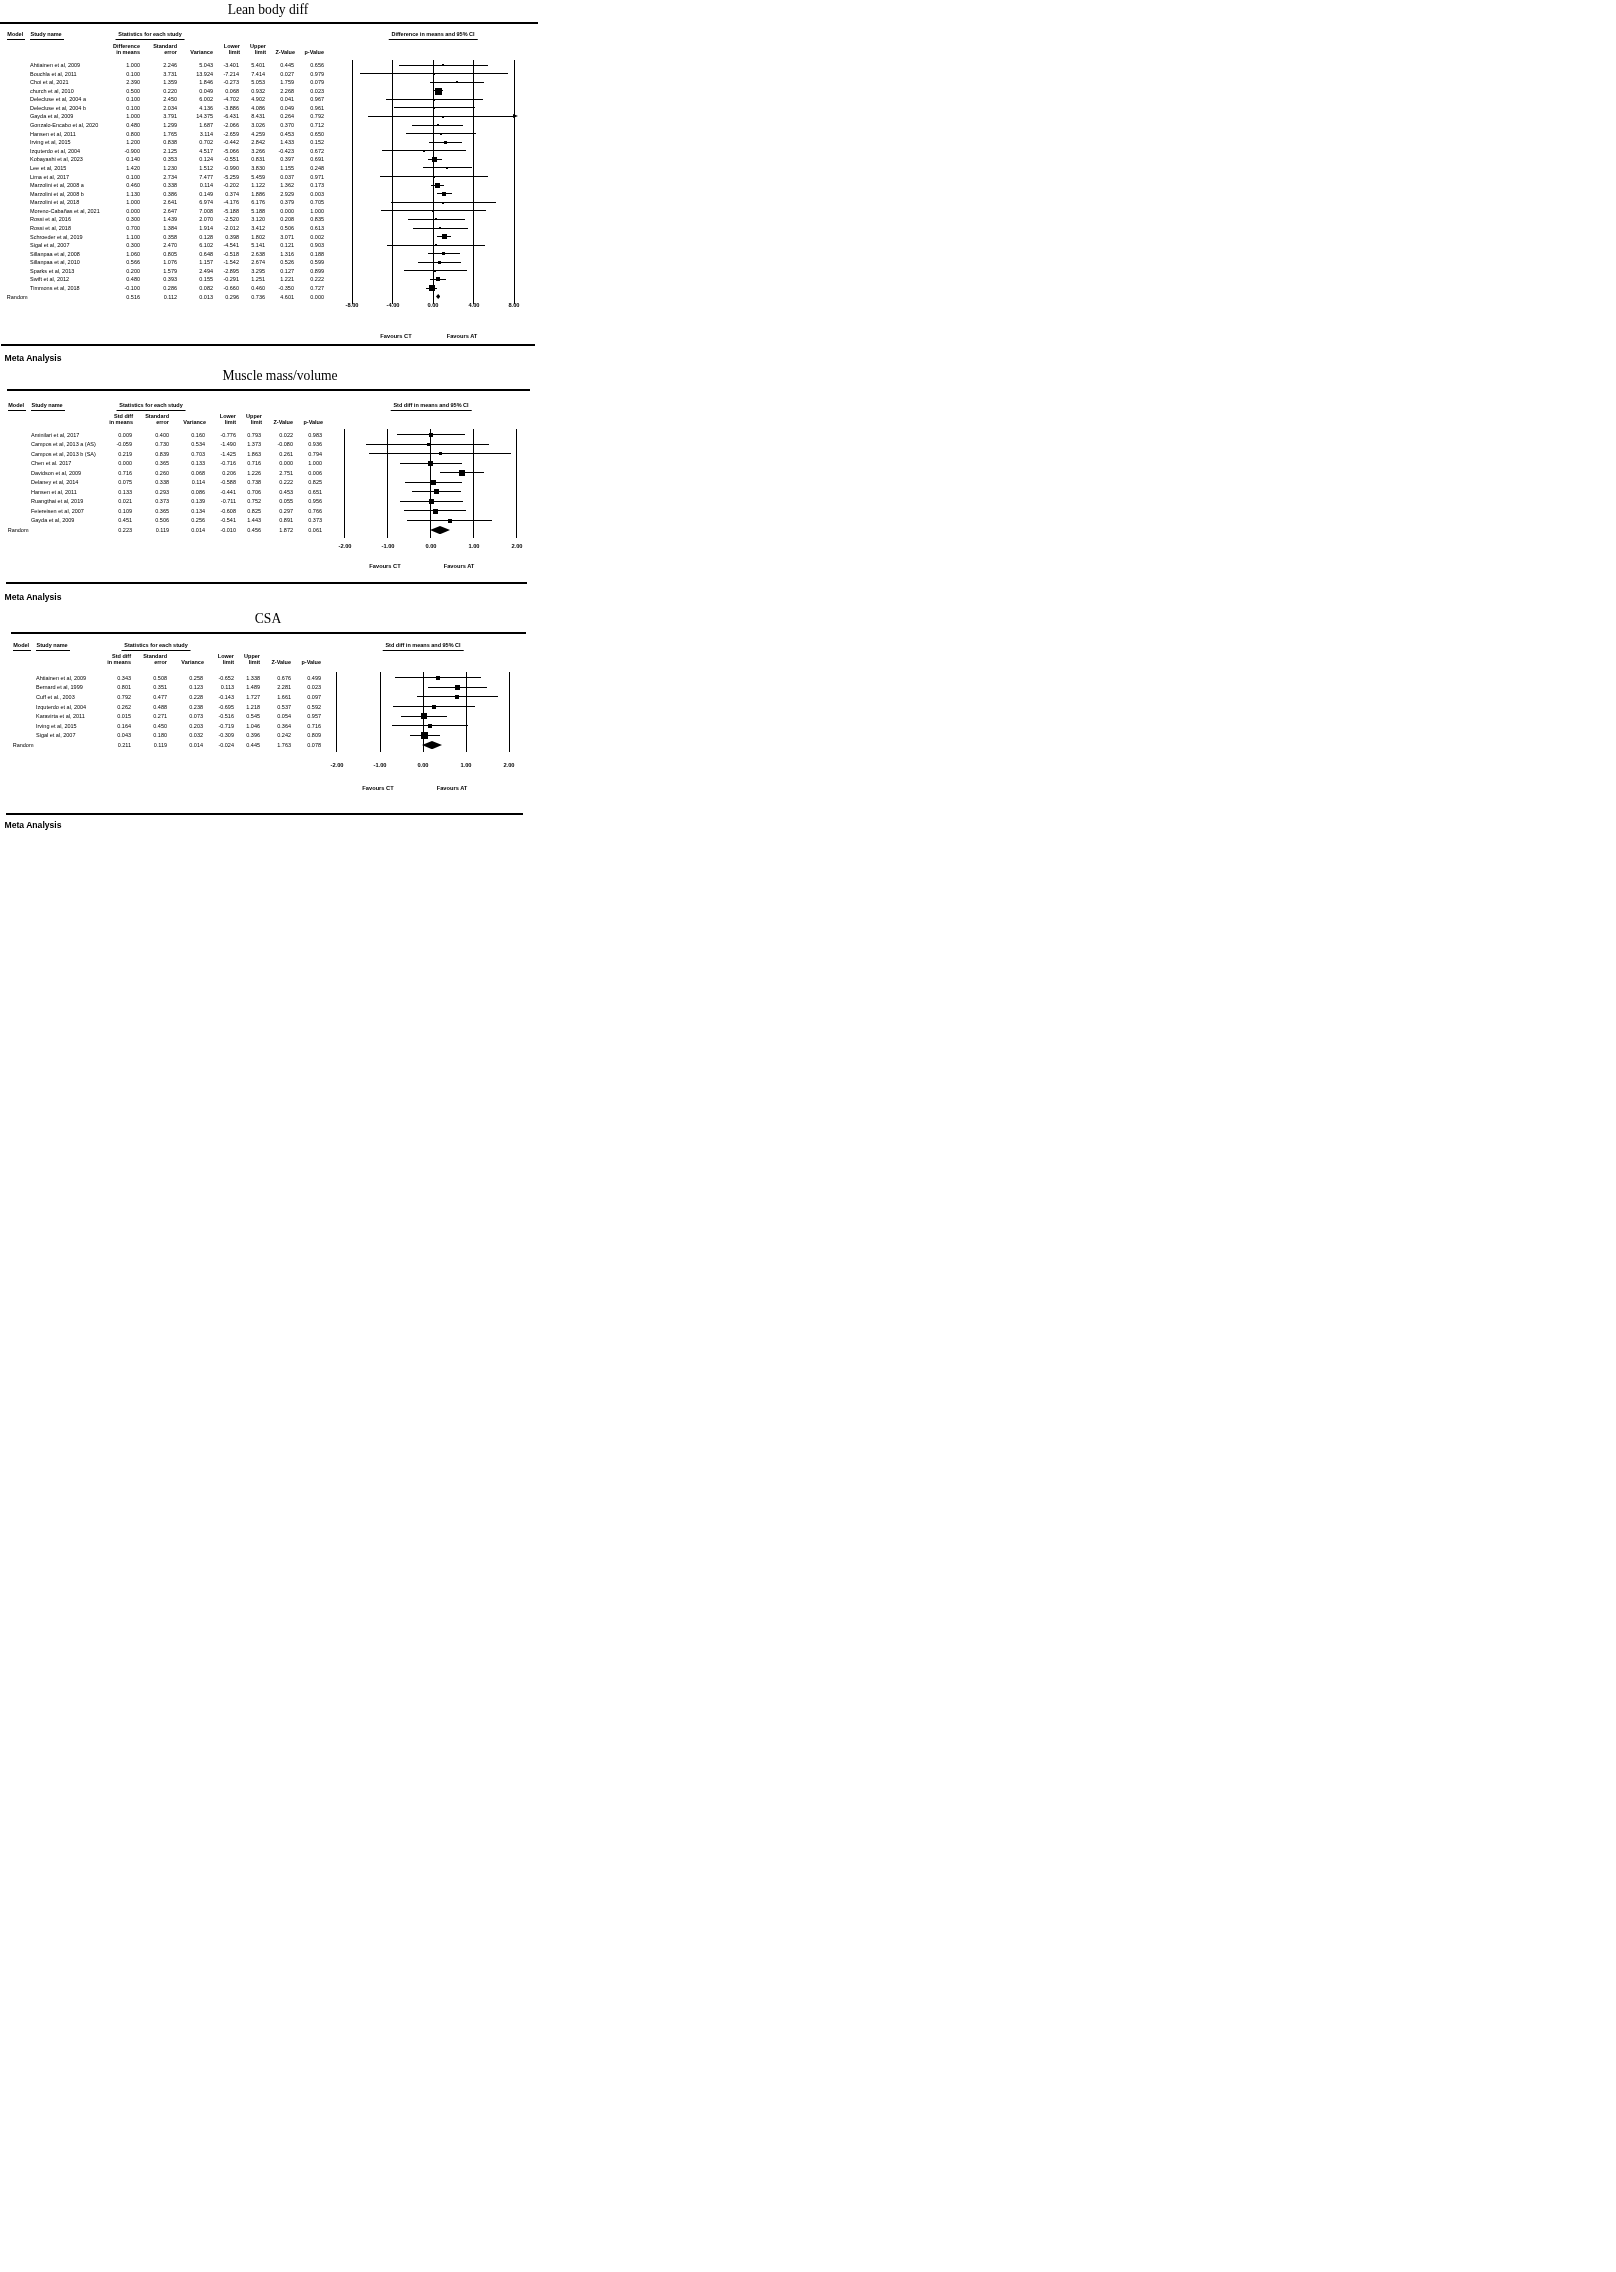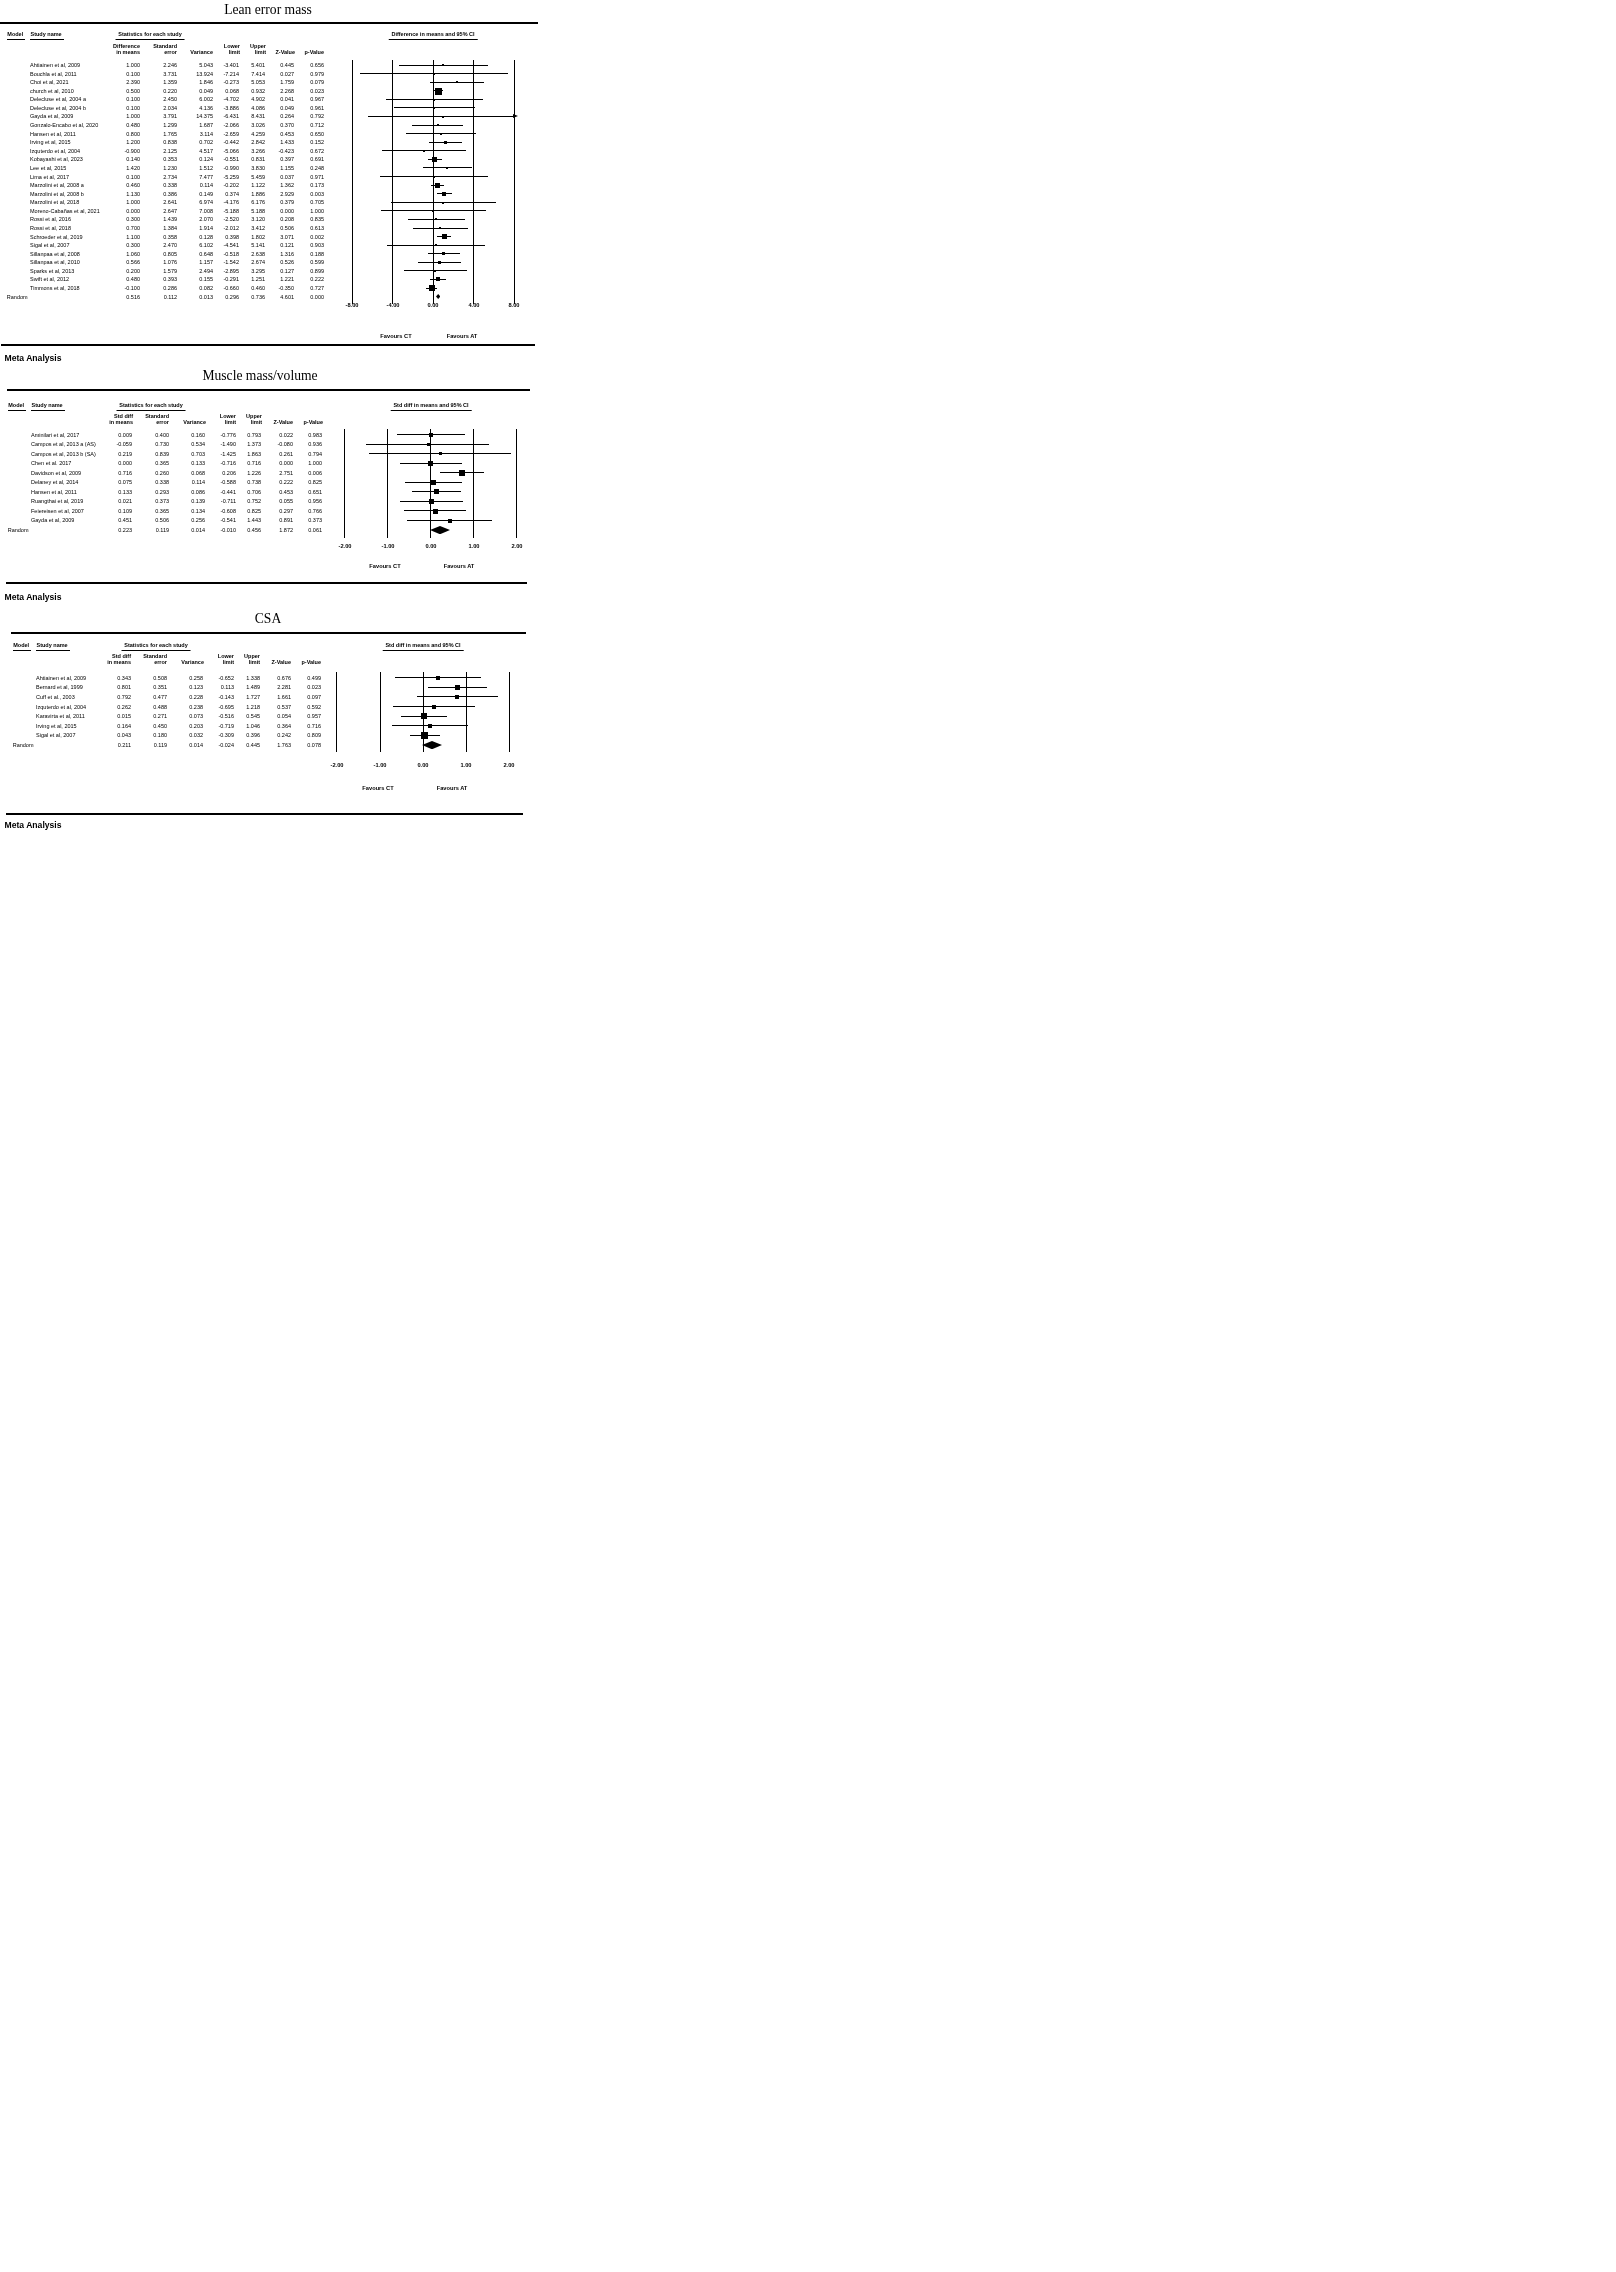--- a/index.html
+++ b/index.html
@@ -22,21 +22,21 @@
   .ci{position:absolute;height:1.3px;background:#000;}
   .sq{position:absolute;background:#000;}
   .diamond{position:absolute;background:#000;clip-path:polygon(0% 50%,50% 0%,100% 50%,50% 100%);}
   .arrowR{position:absolute;width:0;height:0;border-top:2.5px solid transparent;
           border-bottom:2.5px solid transparent;border-left:5px solid #000;}
 </style>
 </head>
 <body>
 
 <div class="page" id="page">
-    <div class="ptitle" style="left: 268px; top: 2.3px;">Lean error mass</div>
+    <div class="ptitle" style="left: 268px; top: 2.3px;">Lean body diff</div>
     <div class="rule" style="left: 0px; width: 538px; top: 22px;"></div>
     <div class="hcell" style="left: 6.8px; top: 31px;">Model</div>
     <div class="hcell" style="left: 30px; top: 31px;">Study name</div>
     <div class="hcent" style="left: 150px; top: 31px;">Statistics for each study</div>
     <div class="hcent" style="left: 433px; top: 31px;">Difference in means and 95% CI</div>
     <div class="h2cell" style="left: 99px; top: 44px;">
       <div class="">Difference</div>
       <div class="">in means</div>
     </div>
     <div class="h2cell" style="left: 136px; top: 44px;">
@@ -350,21 +350,21 @@
     <div class="cell num" style="left: 177px; width: 36px; top: 294px;">0.013</div>
     <div class="cell num" style="left: 203px; width: 36px; top: 294px;">0.296</div>
     <div class="cell num" style="left: 229px; width: 36px; top: 294px;">0.736</div>
     <div class="cell num" style="left: 258px; width: 36px; top: 294px;">4.601</div>
     <div class="cell num" style="left: 288px; width: 36px; top: 294px;">0.000</div>
     <div class="diamond" style="left: 436px; top: 294px; width: 4.4px; height: 5px;"></div>
     <div class="blab" style="left: 396px; top: 333px;">Favours CT</div>
     <div class="blab" style="left: 462px; top: 333px;">Favours AT</div>
     <div class="rule" style="left: 1.4px; width: 534px; top: 344px;"></div>
     <div class="meta" style="left: 4.5px; top: 353px;">Meta Analysis</div>
-    <div class="ptitle" style="left: 260px; top: 368px;">Muscle mass/volume</div>
+    <div class="ptitle" style="left: 280px; top: 368px;">Muscle mass/volume</div>
     <div class="rule" style="left: 6.8px; width: 523px; top: 389px;"></div>
     <div class="hcell" style="left: 7.7px; top: 402px;">Model</div>
     <div class="hcell" style="left: 31px; top: 402px;">Study name</div>
     <div class="hcent" style="left: 151px; top: 402px;">Statistics for each study</div>
     <div class="hcent" style="left: 431px; top: 402px;">Std diff in means and 95% CI</div>
     <div class="h2cell" style="left: 92px; top: 414px;">
       <div class="">Std diff</div>
       <div class="">in means</div>
     </div>
     <div class="h2cell" style="left: 128px; top: 414px;">

